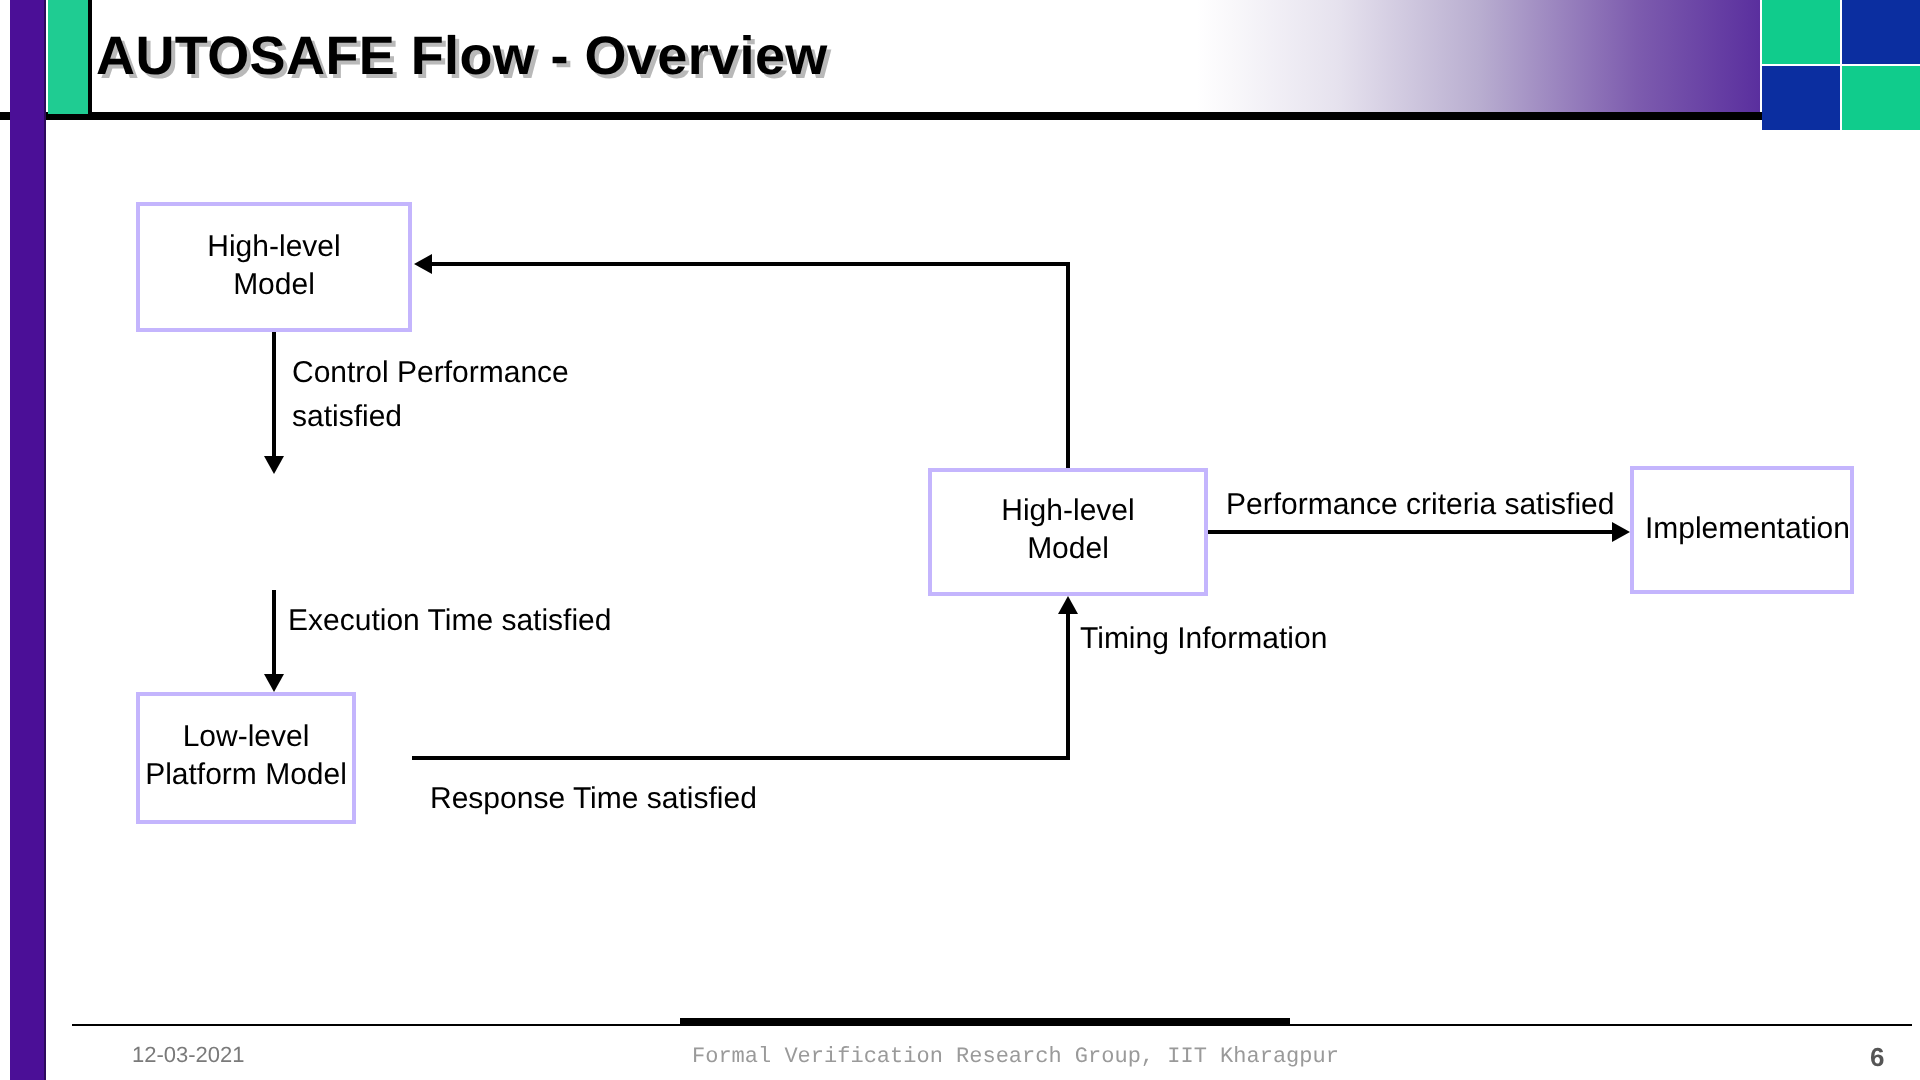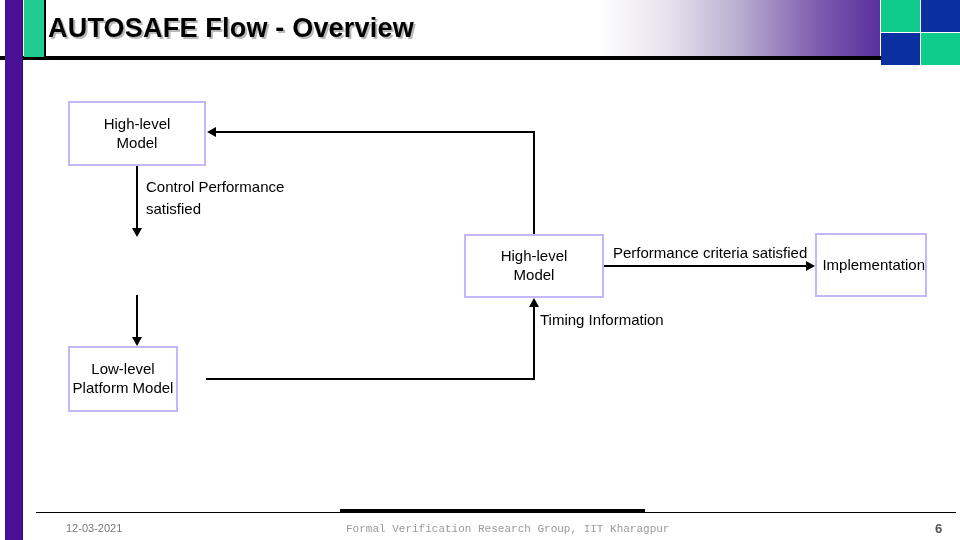--- a/index.html
+++ b/index.html
@@ -200,31 +200,33 @@
   <div class="vline" style="left:533px; top:131px; height:104px;"></div>
 
   <div class="vline" style="left:136px; top:166px; height:62px;"></div>
   <div class="arrow down" style="left:132px; top:228px;"></div>
   <div class="label" style="left:146px; top:178px;">Control Performance</div>
   <div class="label" style="left:146px; top:200px;">satisfied</div>
 
 
   <div class="vline" style="left:136px; top:295px; height:42px;"></div>
   <div class="arrow down" style="left:132px; top:337px;"></div>
+  <div class="label" style="left:144px; top:302px;">Execution Time satisfied</div>
 
   <div class="node" style="left:68px; top:346px; width:110px; height:66px;">
     <div>
       <div>Low-level</div>
       <div>Platform Model</div>
     </div>
   </div>
 
   <div class="hline" style="left:206px; top:378px; width:329px;"></div>
   <div class="vline" style="left:533px; top:307px; height:72px;"></div>
   <div class="arrow up" style="left:529px; top:298px;"></div>
+  <div class="label" style="left:215px; top:391px;">Response Time satisfied</div>
   <div class="label" style="left:540px; top:311px;">Timing Information</div>
 
   <div class="node" style="left:464px; top:234px; width:140px; height:64px;">
     <div>
       <div>High-level</div>
       <div>Model</div>
     </div>
   </div>
 
   <div class="hline" style="left:604px; top:265px; width:203px;"></div>

